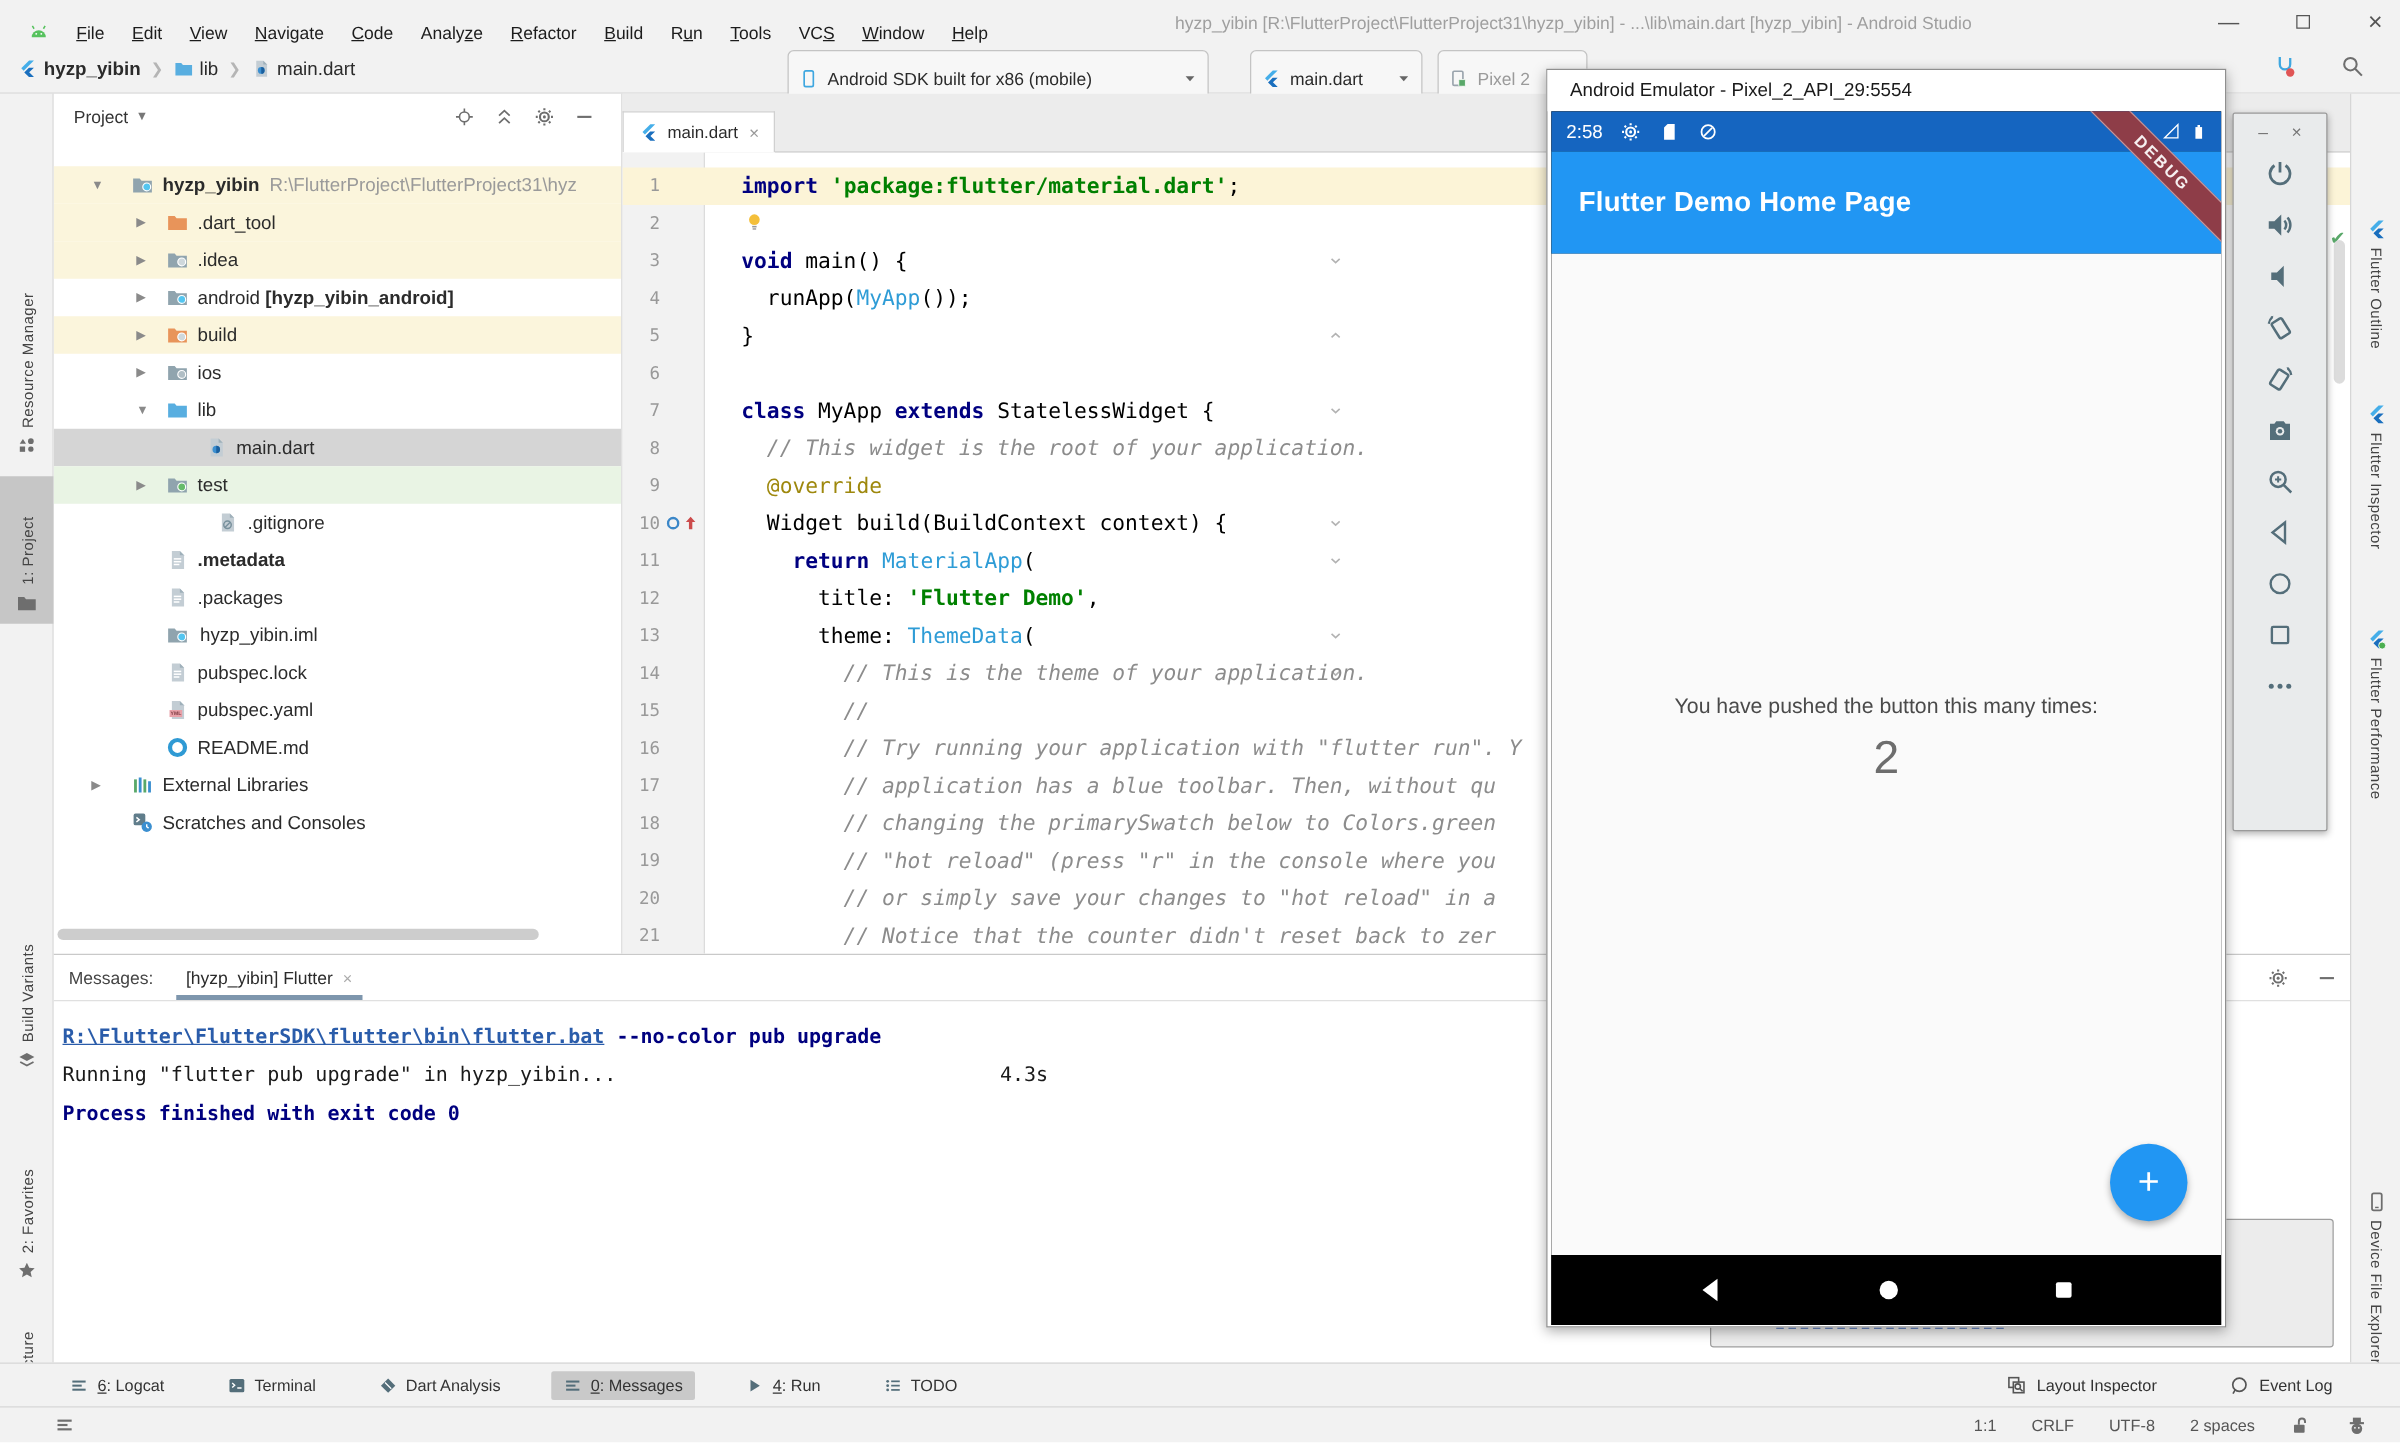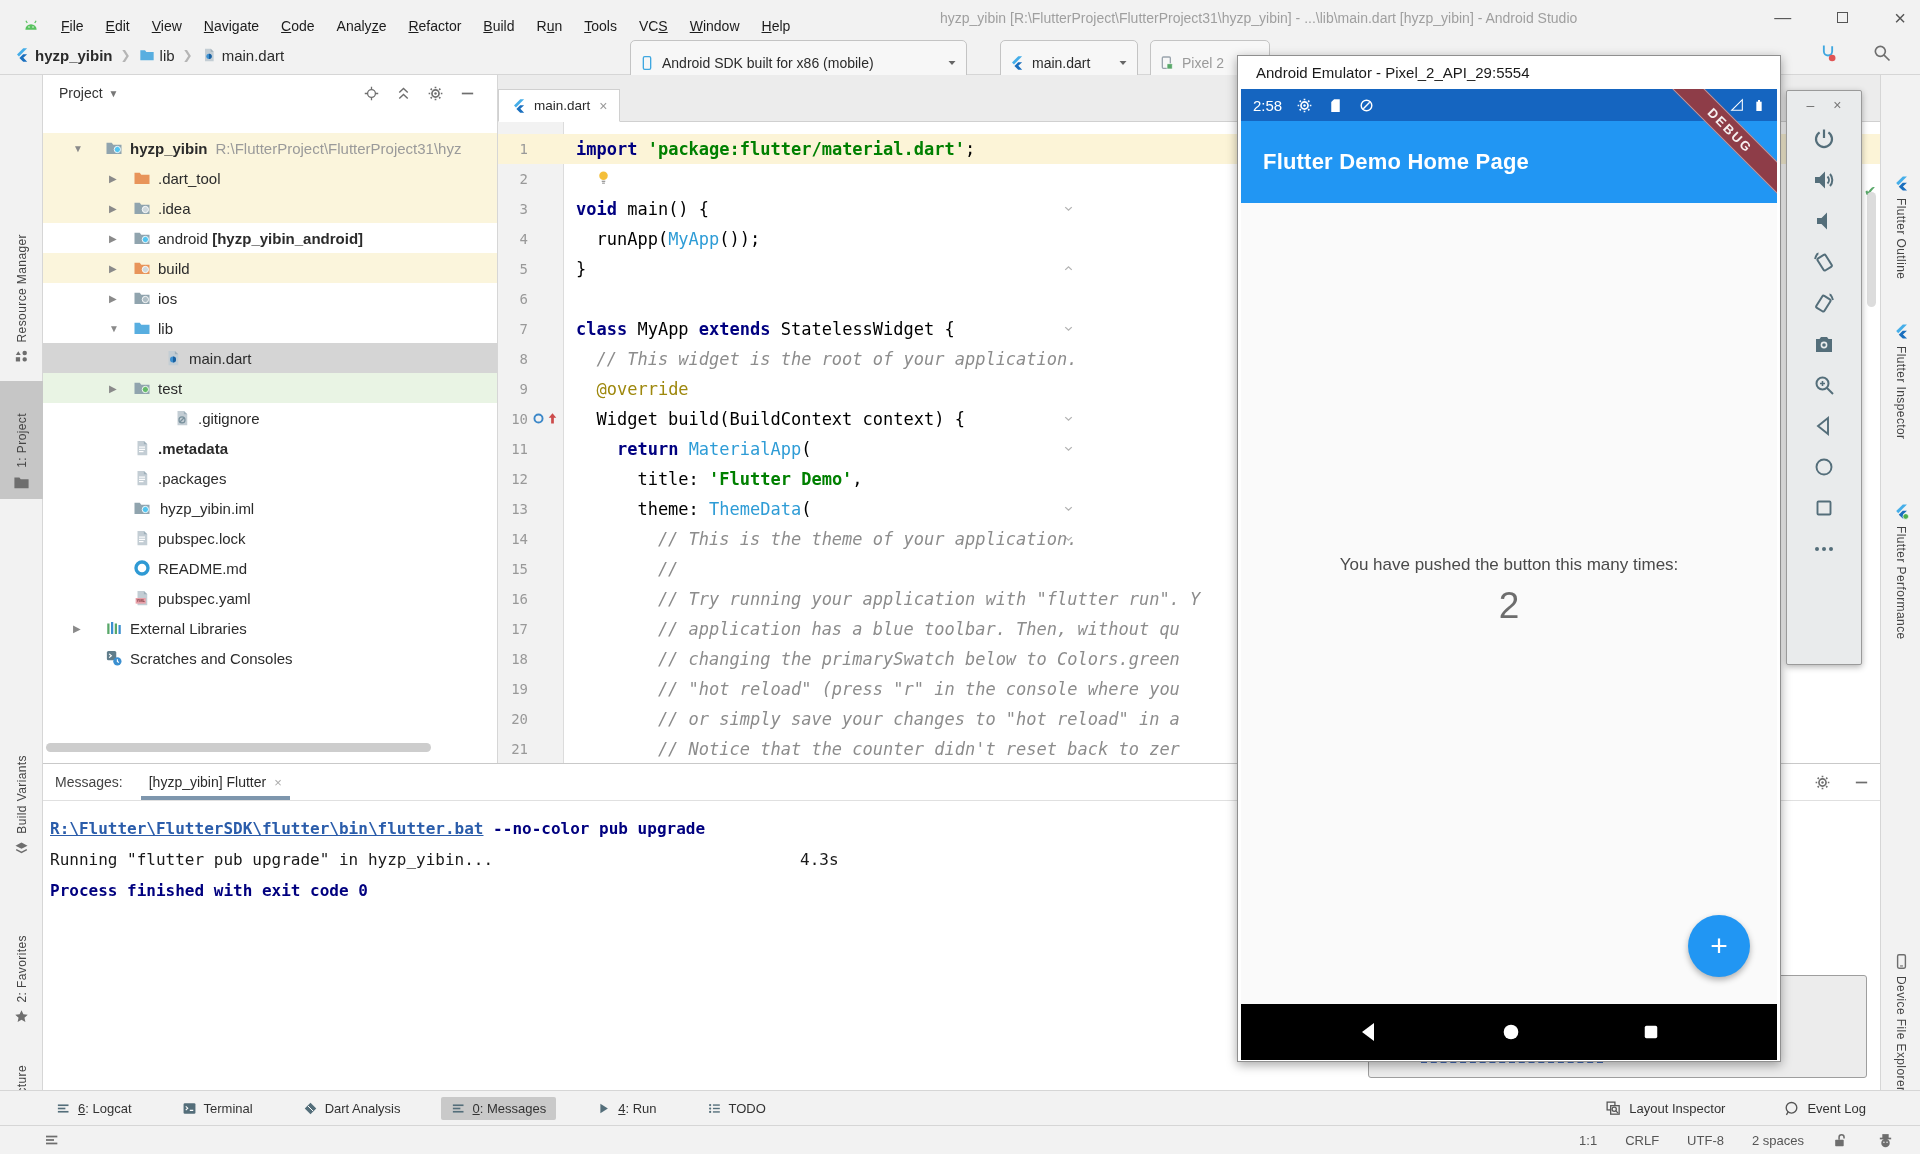--- a/index.html
+++ b/index.html
@@ -50,21 +50,21 @@
 #tabbar{height:47px;background:#ececec;border-bottom:1px solid #d0d0d0;display:flex;align-items:flex-end;padding-left:0}
 #etab{height:33px;margin-bottom:-1px;background:#fff;border:1px solid #d0d0d0;border-bottom:1px solid #fff;display:flex;align-items:center;gap:7px;padding:0 12px;font-size:13.5px;color:#2b2b2b}
 #etab .tab-close{color:#999;font-size:14px;margin-left:2px}
 #code{position:relative;height:641px;overflow:hidden;font-family:"DejaVu Sans Mono",monospace;font-size:17px;line-height:30px}
 #gutter-bg{position:absolute;left:0;top:0;bottom:0;width:66px;background:#f2f2f2;border-right:1px solid #dcdcdc}
 #code-lines{position:absolute;left:0;top:12px;width:100%}
 .cl{position:relative;height:30px;white-space:pre}
 .cl.hl{background:#fcf4d7}
 .gnum{position:absolute;left:0;width:46px;text-align:right;padding-right:16px;color:#999;font-size:14px}
 .gfold{position:absolute;left:564px;top:0;width:22px;text-align:center}
-.ctext{position:absolute;left:78px;top:0}
+.ctext{position:absolute;left:95px;top:0}
 .kw{color:#000080;font-weight:bold}
 .str{color:#008000;font-weight:bold}
 .cm{color:#8c8c8c;font-style:italic}
 .cls{color:#2e9cd6}
 .ann{color:#9e880d}
 .pl{color:#000}
 .g-ic{position:absolute;top:6px}
 #ed-check{position:absolute;left:1367px;top:53px}
 #ed-scroll{position:absolute;left:1369px;top:70px;width:9px;height:115px;background:#dcdcdc;border-radius:5px}
 
@@ -490,35 +490,35 @@
               <rect x="8" y="13" width="8" height="1.6"></rect>
               <rect x="8" y="16" width="6" height="1.6"></rect>
             </g>
           </svg>
         </span>
         <span class="tlabel" style="left: 115px;"><span>pubspec.lock</span></span>
       </div>
       <div class="trow" style="background: transparent;">
         <span class="ticon" style="left: 90px;">
           <svg width="18" height="18" viewBox="0 0 24 24" xmlns="http://www.w3.org/2000/svg">
-            <circle cx="12" cy="12" r="8" fill="none" stroke="#2f9ad4" stroke-width="4.5"></circle>
-          </svg>
-        </span>
-        <span class="tlabel" style="left: 115px;"><span>README.md</span></span>
-      </div>
-      <div class="trow" style="background: transparent;">
-        <span class="ticon" style="left: 90px;">
-          <svg width="18" height="18" viewBox="0 0 24 24" xmlns="http://www.w3.org/2000/svg">
             <path d="M6 2.5h8.5L19 7v14.5H6z" fill="#c3cdd4"></path>
             <path d="M14.5 2.5 19 7h-4.5z" fill="#9fb0ba"></path>
             <rect x="3.5" y="12" width="13.5" height="7.5" fill="#e8a0a8"></rect>
             <text x="4.6" y="17.8" font-size="5.4" font-family="Liberation Sans,sans-serif" font-weight="bold" fill="#7c3a42">YML</text>
           </svg>
         </span>
         <span class="tlabel" style="left: 115px;"><span>pubspec.yaml</span></span>
+      </div>
+      <div class="trow" style="background: transparent;">
+        <span class="ticon" style="left: 90px;">
+          <svg width="18" height="18" viewBox="0 0 24 24" xmlns="http://www.w3.org/2000/svg">
+            <circle cx="12" cy="12" r="8" fill="none" stroke="#2f9ad4" stroke-width="4.5"></circle>
+          </svg>
+        </span>
+        <span class="tlabel" style="left: 115px;"><span>README.md</span></span>
       </div>
       <div class="trow" style="background: transparent;">
         <span class="arrow" style="left: 30px;">▶</span>
         <span class="ticon" style="left: 62px;">
           <svg width="18" height="18" viewBox="0 0 24 24" xmlns="http://www.w3.org/2000/svg">
             <rect x="3" y="6" width="3" height="14" fill="#59a869"></rect>
             <rect x="8" y="4" width="3" height="16" fill="#3b8fd0"></rect>
             <rect x="13" y="6" width="3" height="14" fill="#59a869"></rect>
             <rect x="18" y="8" width="3" height="12" fill="#3b8fd0"></rect>
           </svg>

